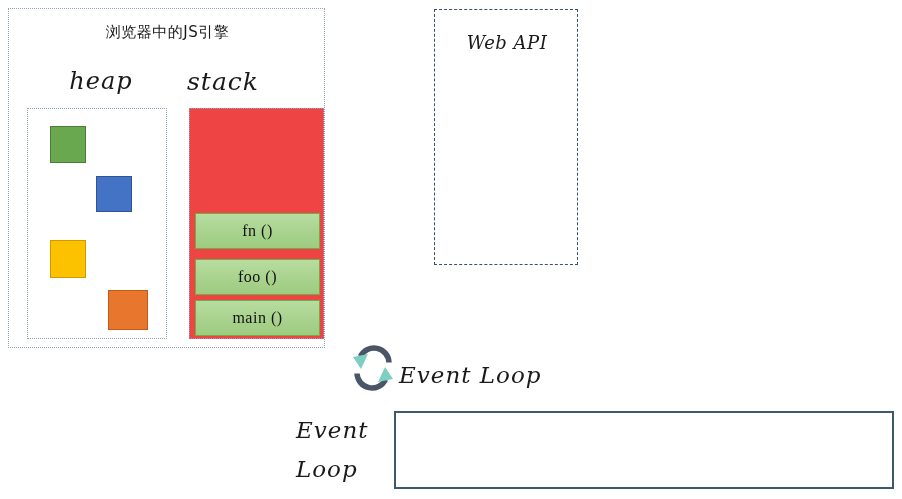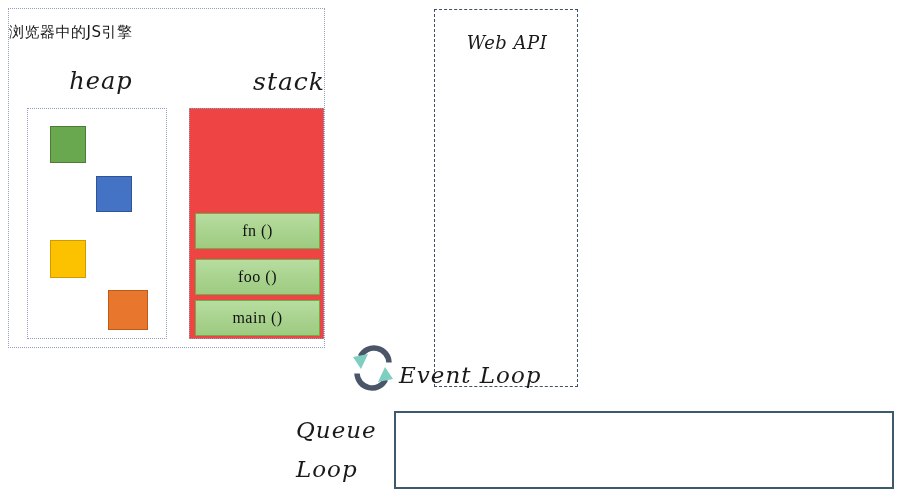--- a/index.html
+++ b/index.html
@@ -32,20 +32,21 @@
     border: 1px dotted #8fa3c0;
     box-sizing: border-box;
     background: #ffffff;
   }
 
   .engine-title {
     position: absolute;
     left: 0;
     top: 14px;
     width: 317px;
+    text-align: center;
     font-family: "DejaVu Sans", sans-serif;
     font-size: 15px;
     color: #1a1a1a;
     letter-spacing: 0.5px;
   }
 
   
   .hand {
     font-family: "DejaVu Serif", serif;
     font-style: italic;
@@ -61,21 +62,21 @@
     text-align: center;
     font-size: 24px;
     letter-spacing: 1px;
   }
 
   .stack-label {
     position: absolute;
     left: 178px;
     top: 58px;
     width: 138px;
-    text-align: right;
+    text-align: left;
     font-size: 25px;
     letter-spacing: 1px;
   }
 
   .heap-box {
     position: absolute;
     left: 18px;
     top: 99px;
     width: 140px;
     height: 231px;
@@ -118,21 +119,21 @@
     color: #111111;
     letter-spacing: 0.5px;
   }
 
   
   .webapi-box {
     position: absolute;
     left: 434px;
     top: 9px;
     width: 144px;
-    height: 378px;
+    height: 256px;
     border: 1px dashed #3d4f6b;
     box-sizing: border-box;
     background: #ffffff;
   }
   .webapi-label {
     position: absolute;
     left: 0;
     top: 22px;
     width: 144px;
     text-align: center;
@@ -218,19 +219,19 @@
         <path d="M11.5 11.5 A15 15 0 0 1 40 17.5" fill="none" stroke="#4a5568" stroke-width="5.5" stroke-linecap="butt"></path>
         <path d="M36.5 34.5 A15 15 0 0 1 8 28.5" fill="none" stroke="#4a5568" stroke-width="5.5" stroke-linecap="butt"></path>
         <polygon points="4,12 19,9 12,24" fill="#7ecfc0"></polygon>
         <polygon points="44,34 29,37 36,22" fill="#7ecfc0"></polygon>
       </svg>
     </span>
     <span class="hand event-loop-text">Event Loop</span>
   </div>
 
   <div class="hand task-queue-label">
-    <div>Queue</div>
+    <div>Event</div>
     <div>Loop</div>
   </div>
 
   <div class="task-queue-box"></div>
 
 </div>
 
 </body></html>

